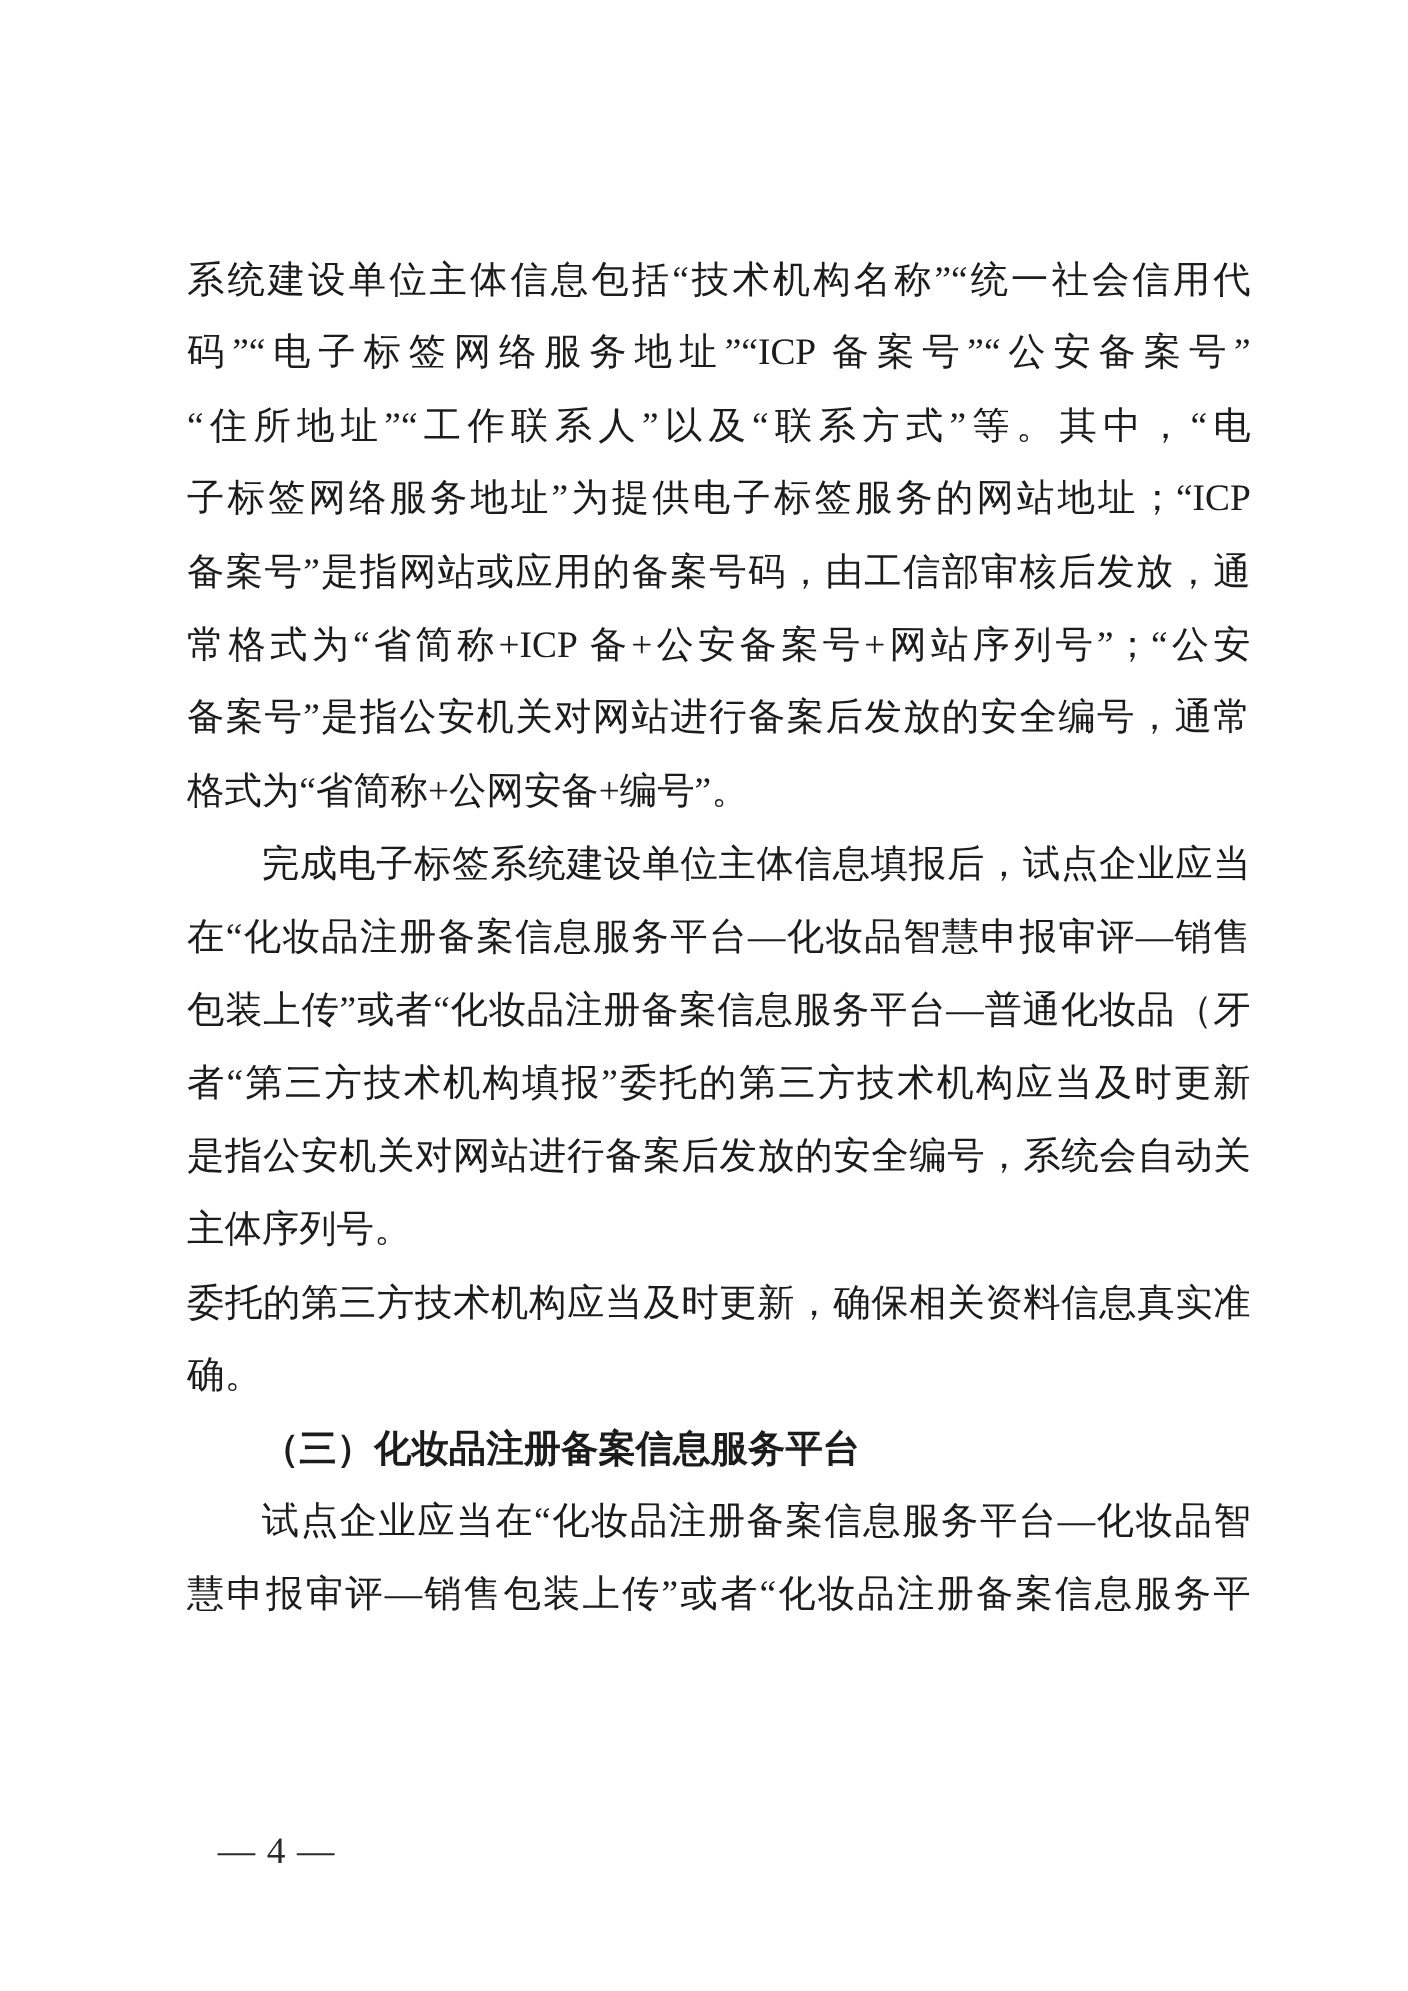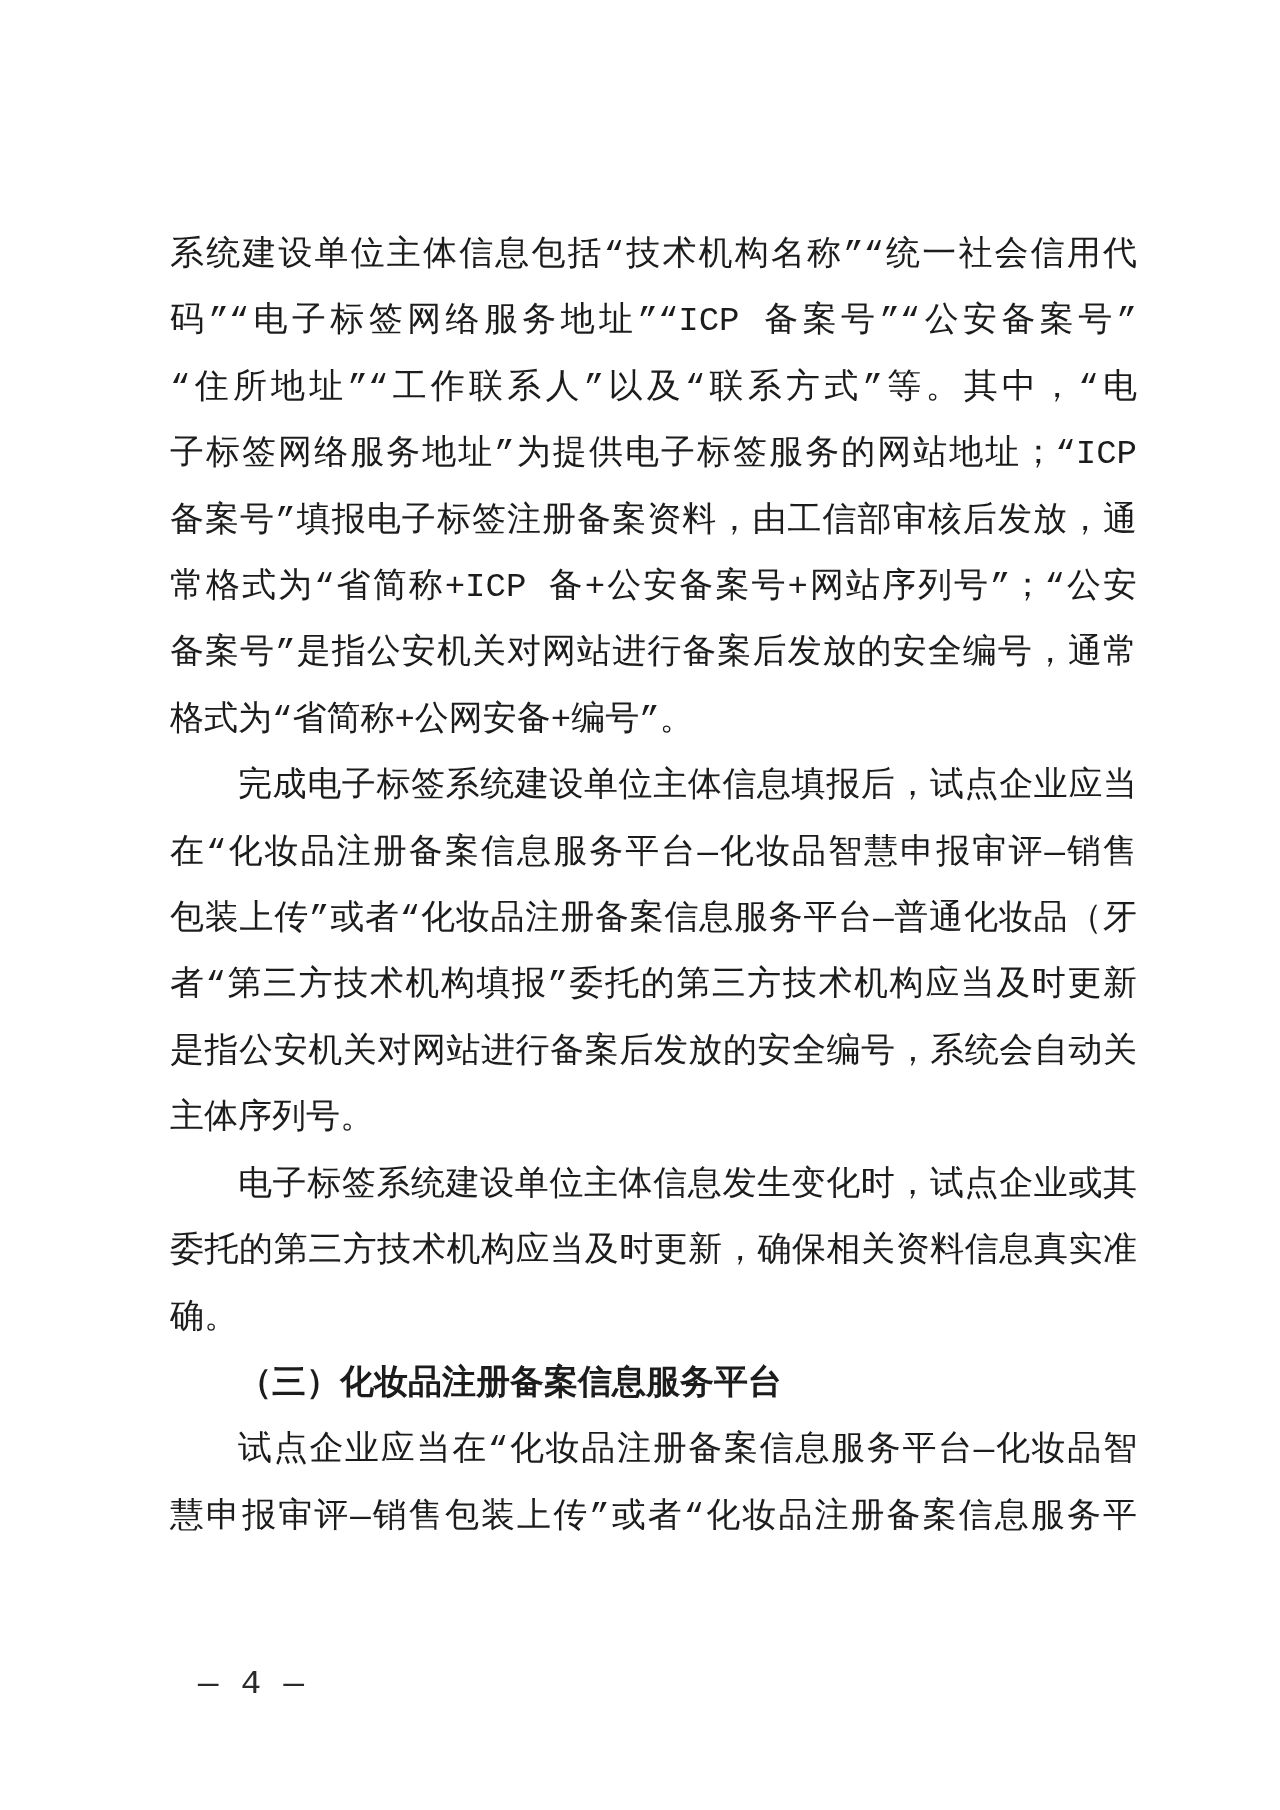--- a/index.html
+++ b/index.html
@@ -6,21 +6,21 @@
     margin: 0;
     padding: 0;
     background: #ffffff;
   }
   .page {
     position: relative;
     width: 1280px;
     height: 1810px;
     background: #ffffff;
     overflow: hidden;
-    font-family: Liberation Mono, monospace;
+    font-family: Liberation Serif, serif;
     color: #1c1c1c;
   }
   .doc-body {
     position: absolute;
     left: 170px;
     top: 222px;
     width: 967px;
     font-size: 34px;
     line-height: 66.4px;
   }
@@ -52,31 +52,30 @@
 </style>
 </head>
 <body>
 
 <div class="page">
   <div class="doc-body">
       <div class="line">系统建设单位主体信息包括“技术机构名称”“统一社会信用代</div>
       <div class="line">码”“电子标签网络服务地址”“ICP 备案号”“公安备案号”</div>
       <div class="line">“住所地址”“工作联系人”以及“联系方式”等。其中，“电</div>
       <div class="line">子标签网络服务地址”为提供电子标签服务的网站地址；“ICP</div>
-      <div class="line">备案号”填报电子标签注册备案资料，由工信部审核后发放，通</div>
+      <div class="line">备案号”是指网站或应用的备案号码，由工信部审核后发放，通</div>
       <div class="line">常格式为“省简称+ICP 备+公安备案号+网站序列号”；“公安</div>
       <div class="line">备案号”是指公安机关对网站进行备案后发放的安全编号，通常</div>
       <div class="line short">格式为“省简称+公网安备+编号”。</div>
       <div class="line indent">完成电子标签系统建设单位主体信息填报后，试点企业应当</div>
       <div class="line">在“化妆品注册备案信息服务平台—化妆品智慧申报审评—销售</div>
       <div class="line">包装上传”或者“化妆品注册备案信息服务平台—普通化妆品（牙</div>
       <div class="line">者“第三方技术机构填报”委托的第三方技术机构应当及时更新</div>
       <div class="line">是指公安机关对网站进行备案后发放的安全编号，系统会自动关</div>
       <div class="line short">主体序列号。</div>
-      <div class="line indent">电子标签系统建设单位主体信息发生变化时，试点企业或其</div>
       <div class="line">委托的第三方技术机构应当及时更新，确保相关资料信息真实准</div>
       <div class="line short">确。</div>
       <div class="line indent short bold">（三）化妆品注册备案信息服务平台</div>
       <div class="line indent">试点企业应当在“化妆品注册备案信息服务平台—化妆品智</div>
       <div class="line">慧申报审评—销售包装上传”或者“化妆品注册备案信息服务平</div>
     </div>
   <div class="page-footer">— 4 —</div>
 </div>
 
 </body></html>

